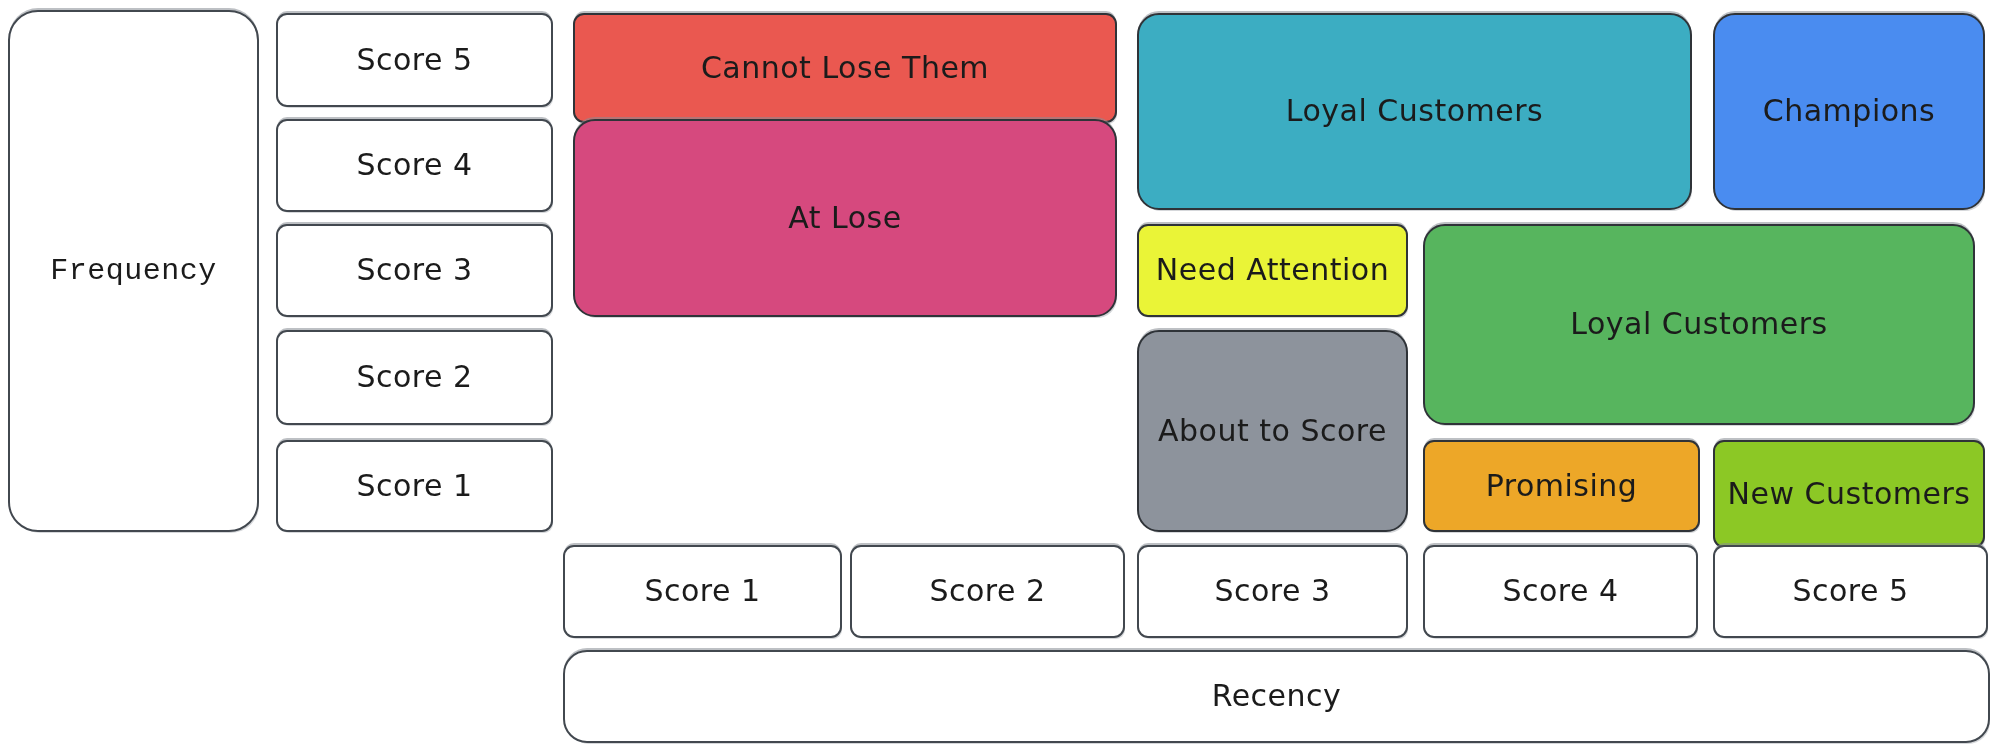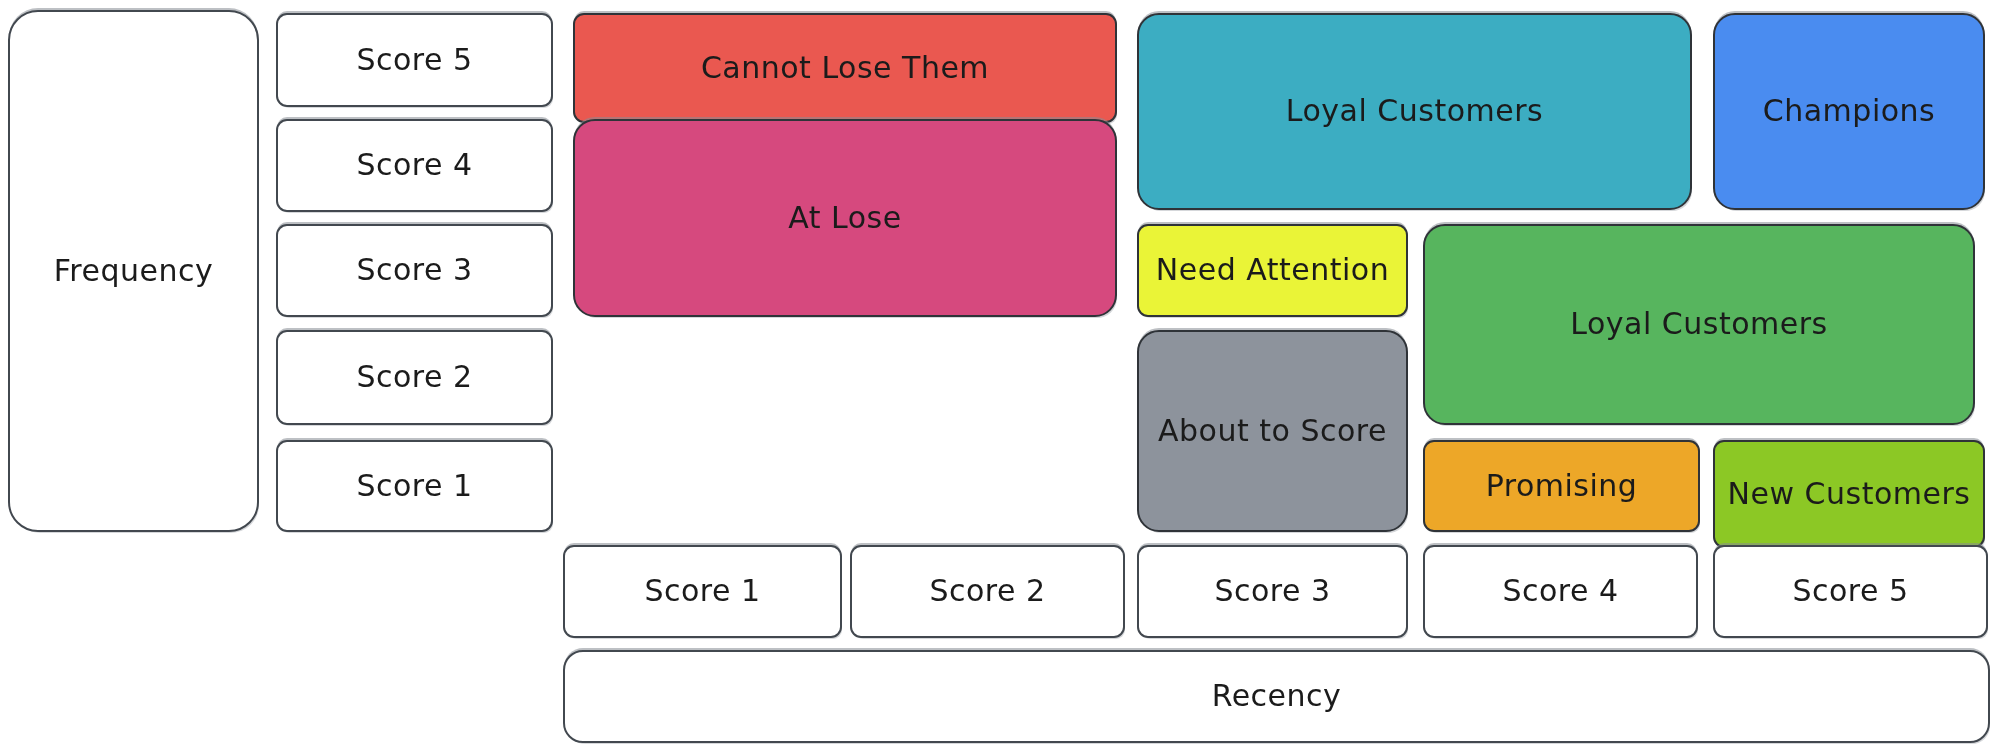--- a/index.html
+++ b/index.html
@@ -38,21 +38,21 @@
   }
   .tall  { border-radius: 30px; }
   .big   { border-radius: 22px; }
   .wide  { border-radius: 20px; }
 </style>
 </head>
 <body>
 
 <div class="canvas">
 
-  <div class="box white tall" style="left:8px; top:10px; width:251px; height:522px;">Frequency</div>
+  <div class="box white tall" style="left:8px; top:10px; width:251px; height:522px;font-family:Liberation Mono, monospace;">Frequency</div>
 
   <div class="box white" style="left:276px; top:13px; width:277px; height:94px;">Score 5</div>
   <div class="box white" style="left:276px; top:119px; width:277px; height:93px;">Score 4</div>
   <div class="box white" style="left:276px; top:224px; width:277px; height:93px;">Score 3</div>
   <div class="box white" style="left:276px; top:330px; width:277px; height:95px;">Score 2</div>
   <div class="box white" style="left:276px; top:440px; width:277px; height:92px;">Score 1</div>
 
   <div class="box" style="left: 573px; top: 13px; width: 544px; height: 110px; background-color: rgb(234, 88, 80);">Cannot Lose Them</div>
 
   <div class="box big" style="left: 573px; top: 119px; width: 544px; height: 198px; background-color: rgb(214, 73, 126);">At Lose</div>
@@ -71,15 +71,15 @@
   <div class="box" style="left: 1423px; top: 440px; width: 277px; height: 92px; background-color: rgb(237, 167, 40);">Promising</div>
 
   <div class="box" style="left: 1713px; top: 440px; width: 272px; height: 108px; background-color: rgb(140, 200, 37);">New Customers</div>
 
   <div class="box white" style="left:563px; top:545px; width:279px; height:93px;">Score 1</div>
   <div class="box white" style="left:850px; top:545px; width:275px; height:93px;">Score 2</div>
   <div class="box white" style="left:1137px; top:545px; width:271px; height:93px;">Score 3</div>
   <div class="box white" style="left:1423px; top:545px; width:275px; height:93px;">Score 4</div>
   <div class="box white" style="left:1713px; top:545px; width:275px; height:93px;">Score 5</div>
 
-  <div class="box white wide" style="left:563px; top:650px; width:1427px; height:93px;">Recency</div>
+  <div class="box white wide" style="left:563px; top:650px; width:1427px; height:93px;border-radius:24px;">Recency</div>
 
 </div>
 
 </body></html>

